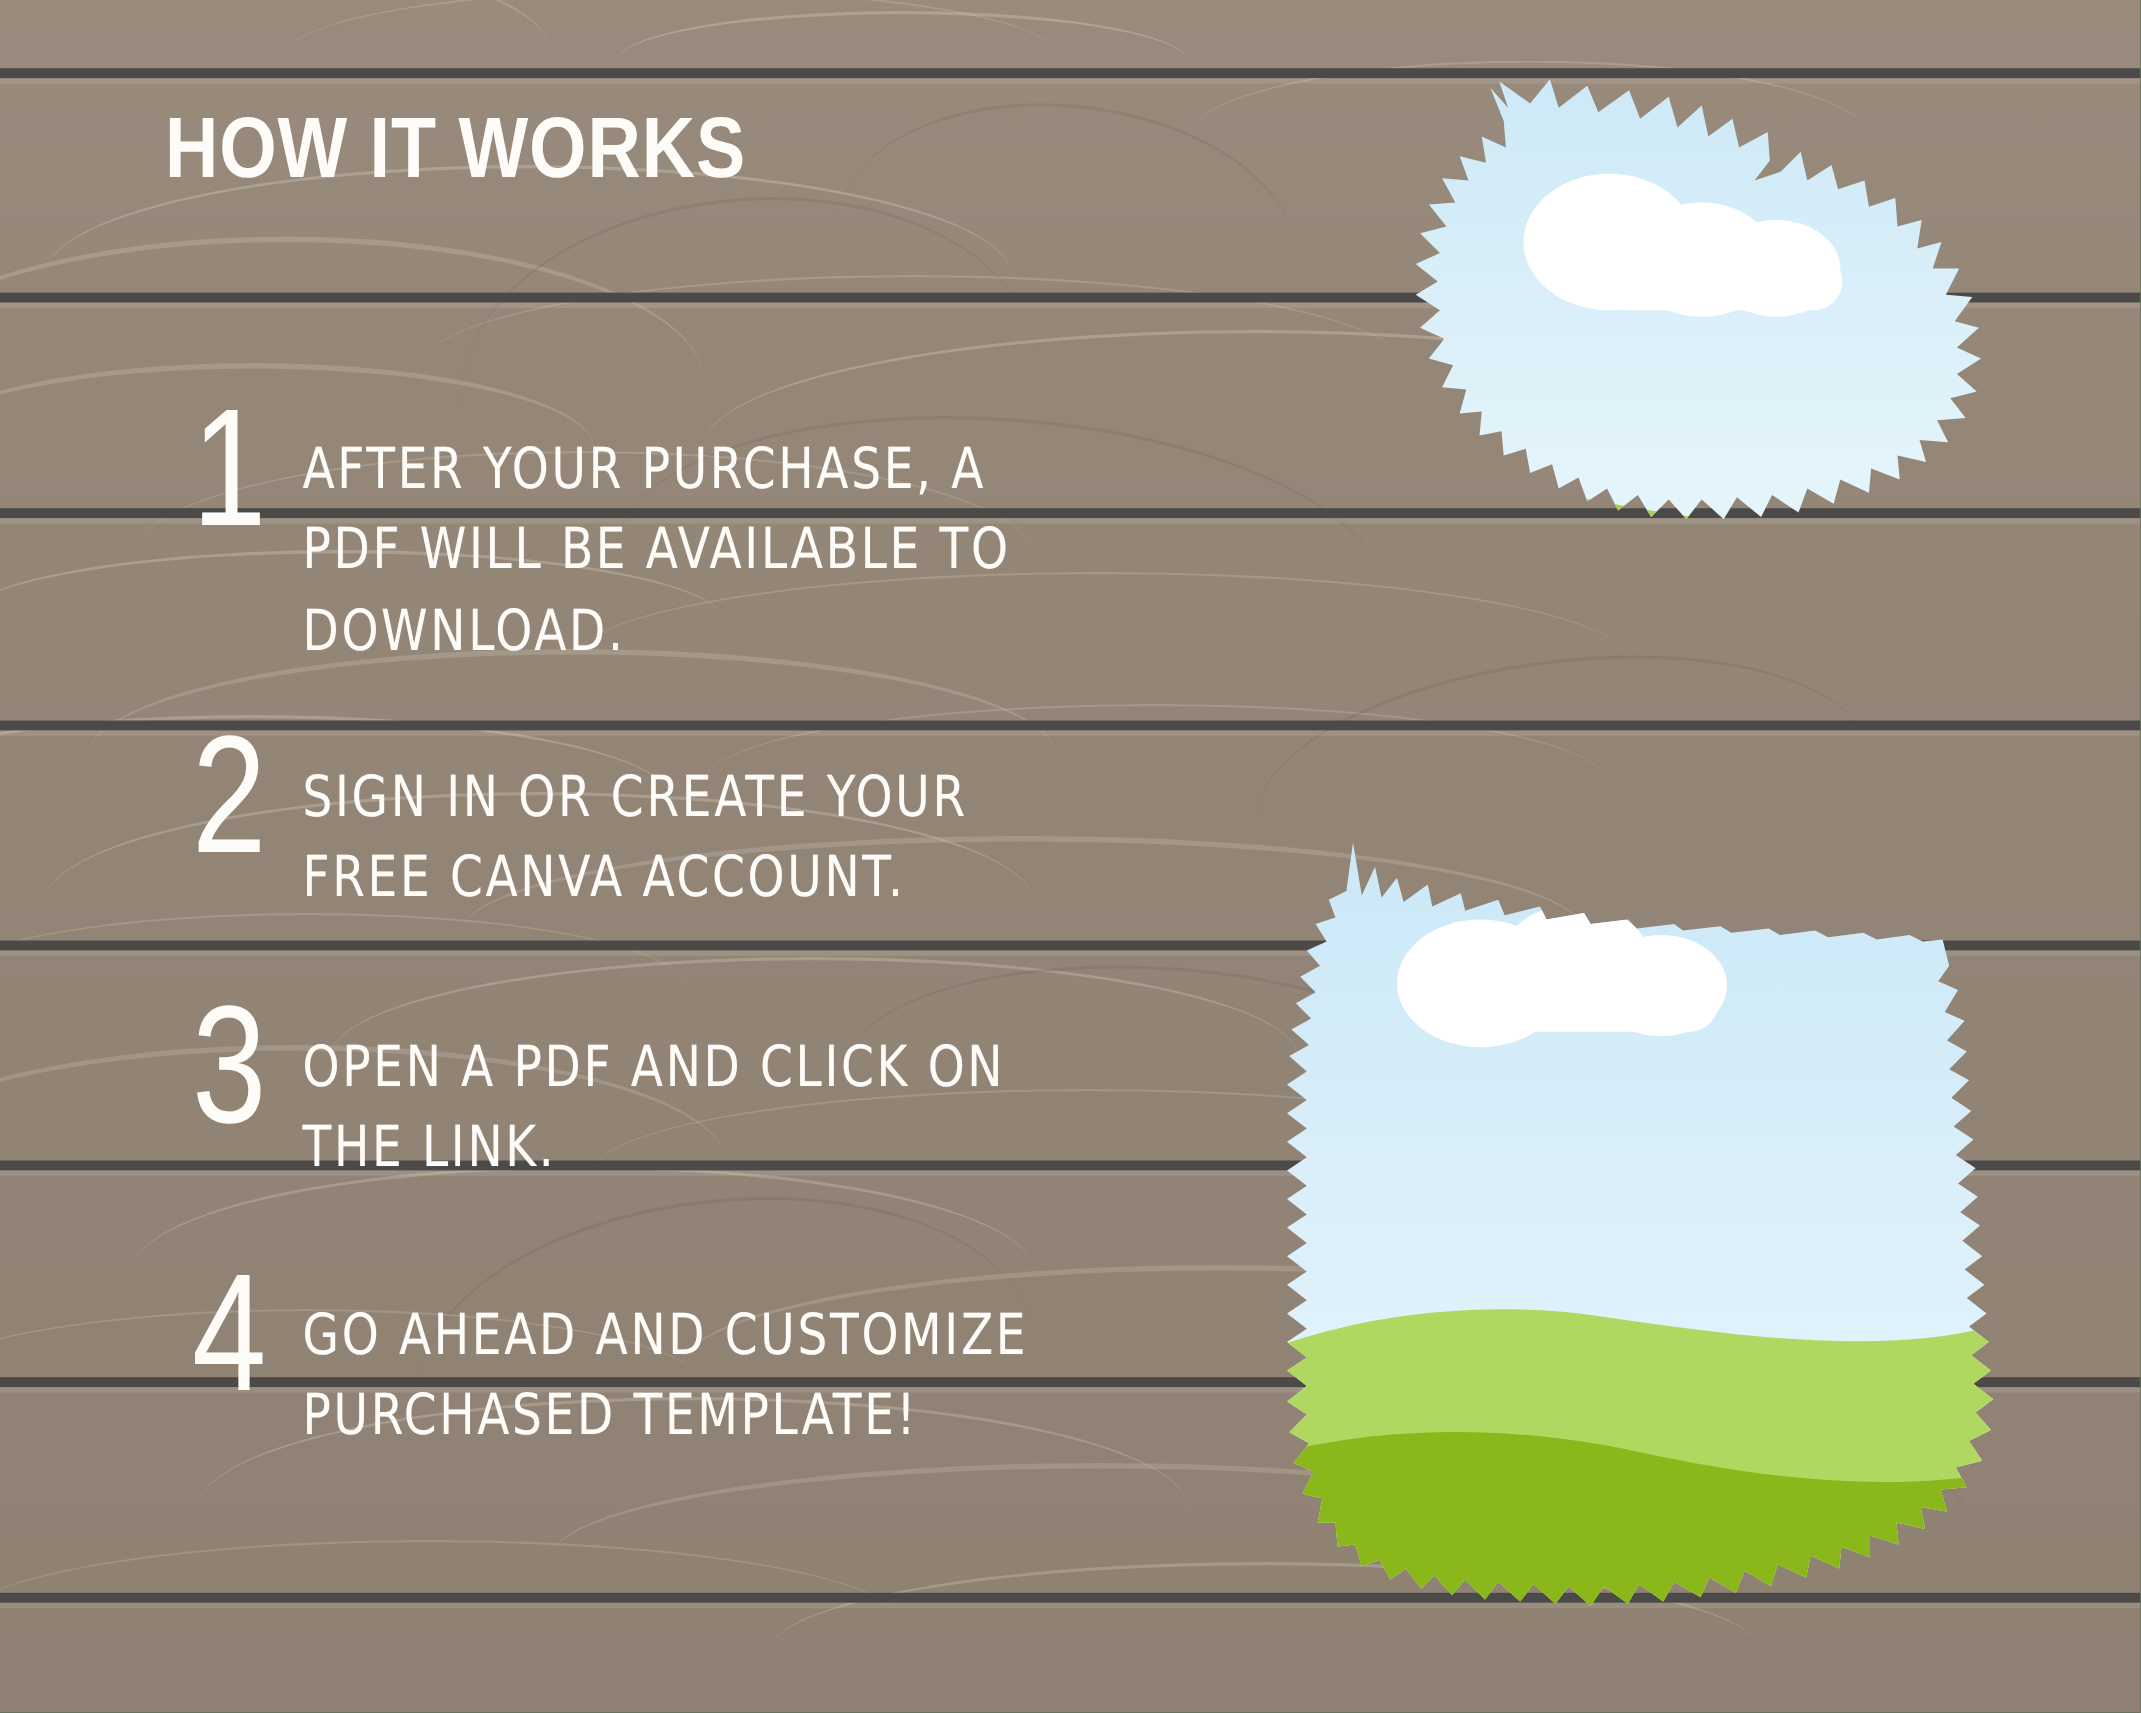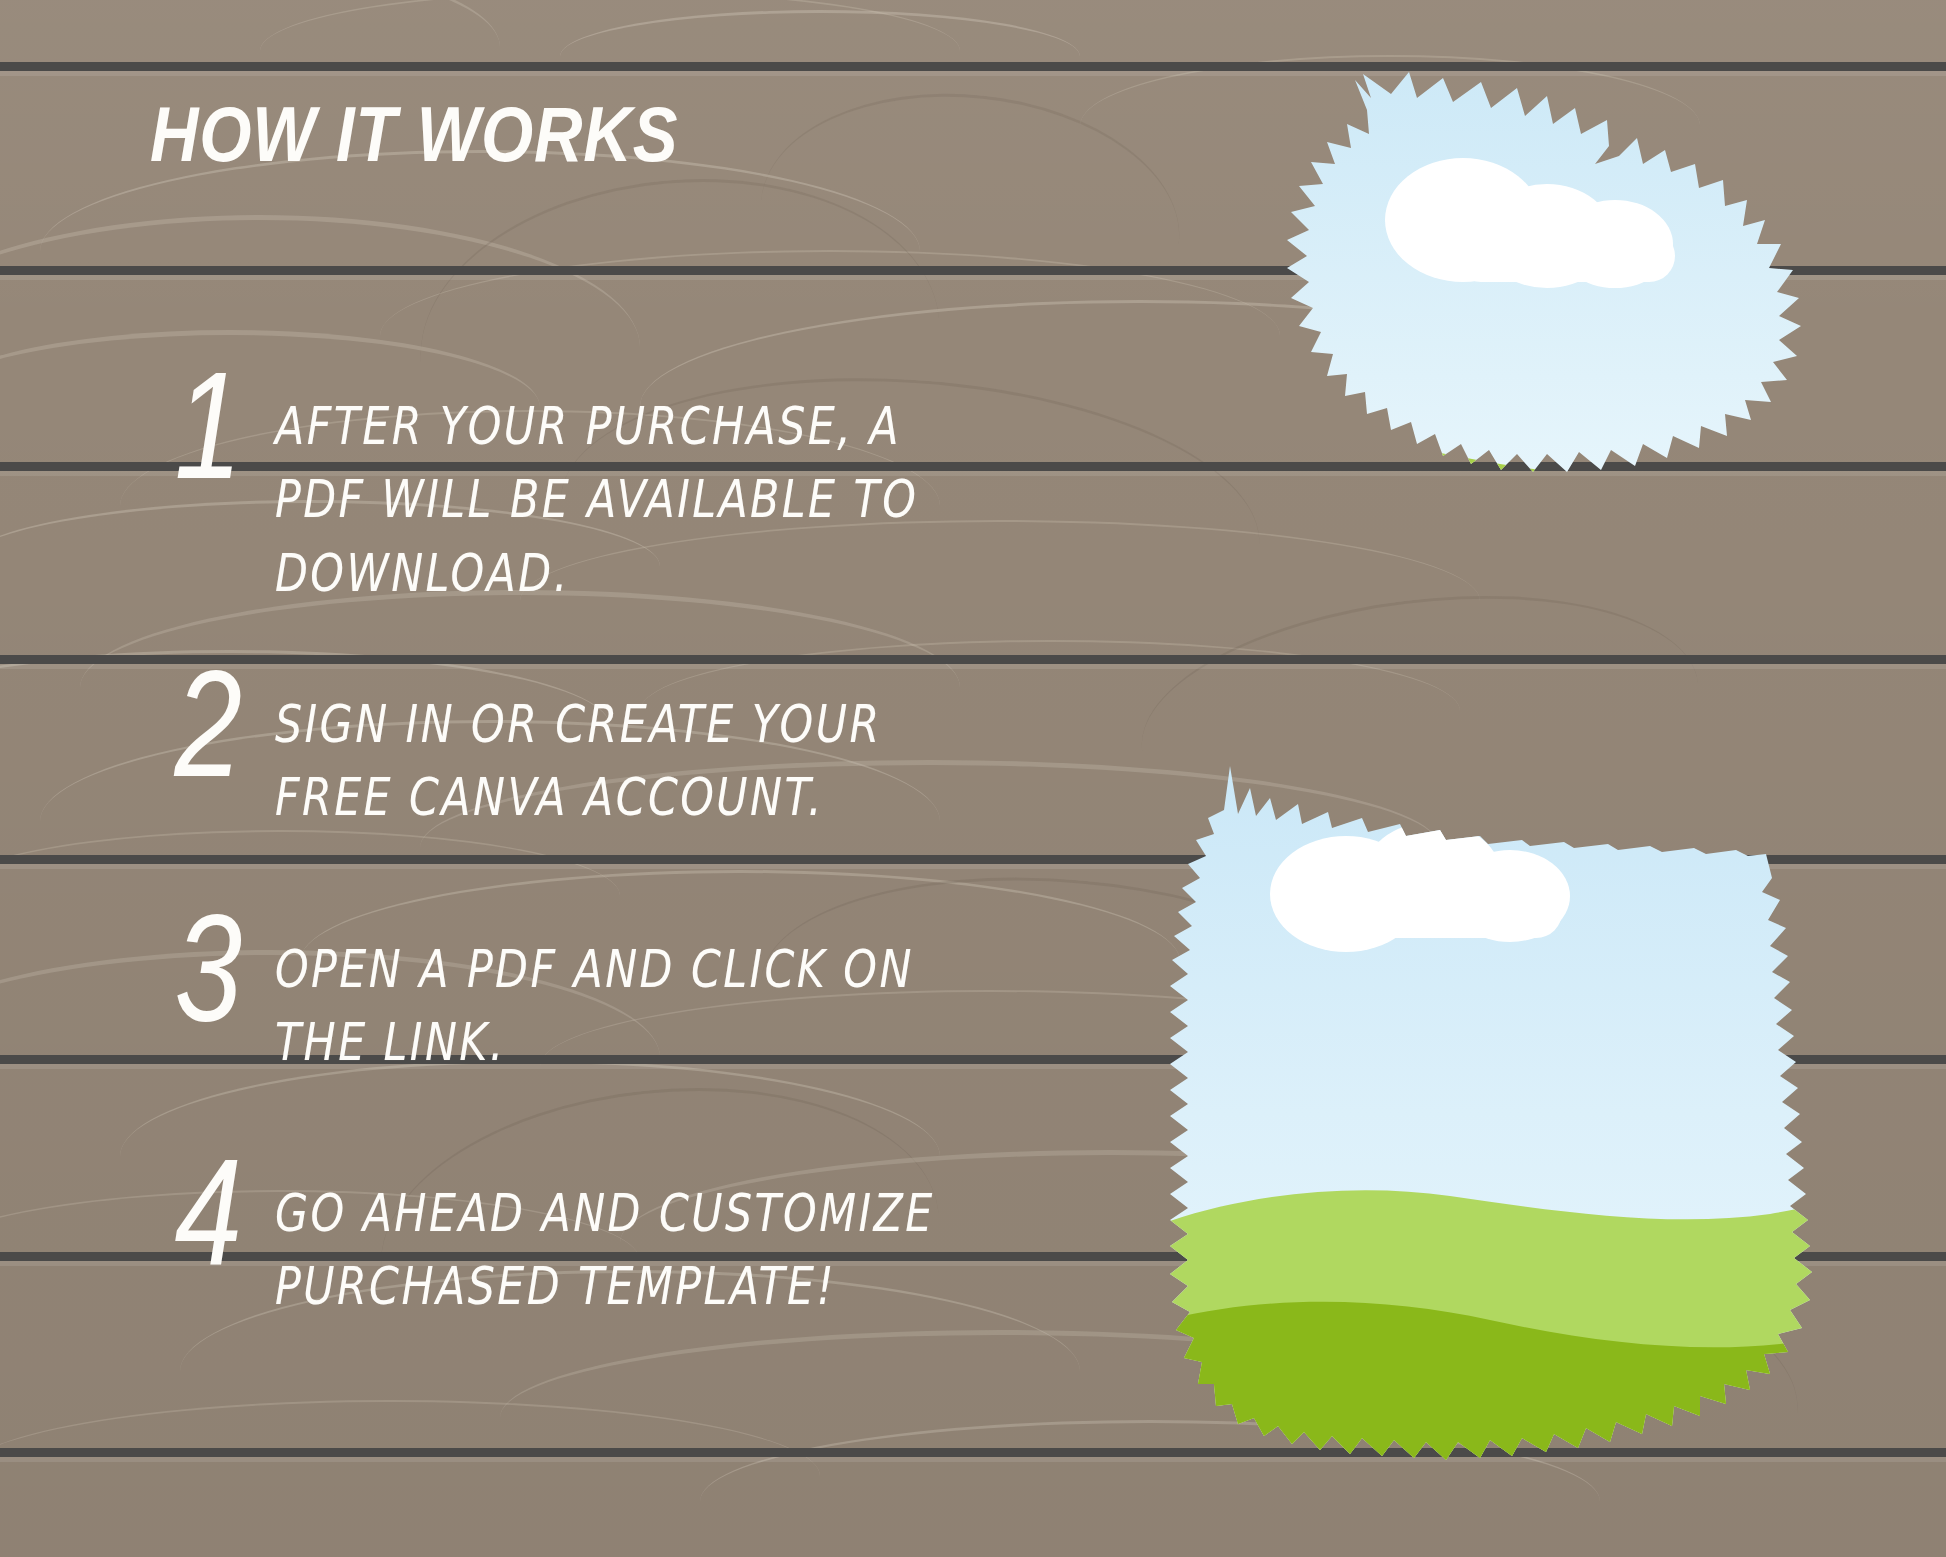--- a/index.html
+++ b/index.html
@@ -1,21 +1,21 @@
 <!DOCTYPE html>
 <html><head>
 <meta charset="utf-8">
 <style>
   html,body{margin:0;padding:0;}
   body{
     width:1946px;height:1557px;overflow:hidden;
     font-family:"DejaVu Sans", sans-serif;
     background:#938578;
   }
-  #stage{position:relative;width:1946px;height:1557px;overflow:hidden;background:#14532d;font-style:italic;}
+  #stage{position:relative;width:1946px;height:1557px;overflow:hidden;background:#14532d;}
 
   
   .wood-base{position:absolute;inset:0;background:#958778;}
   .wood-shade{position:absolute;inset:0;
     background:
       linear-gradient(180deg,rgba(255,255,255,.035) 0%,rgba(0,0,0,0) 22%,rgba(0,0,0,.02) 55%,rgba(0,0,0,.045) 100%);
   }
   .plank-line{position:absolute;left:0;width:100%;height:9px;background:#4b4a49;}
   .plank-line::after{content:"";position:absolute;left:0;top:9px;width:100%;height:5px;background:rgba(255,255,255,.10);}
 

